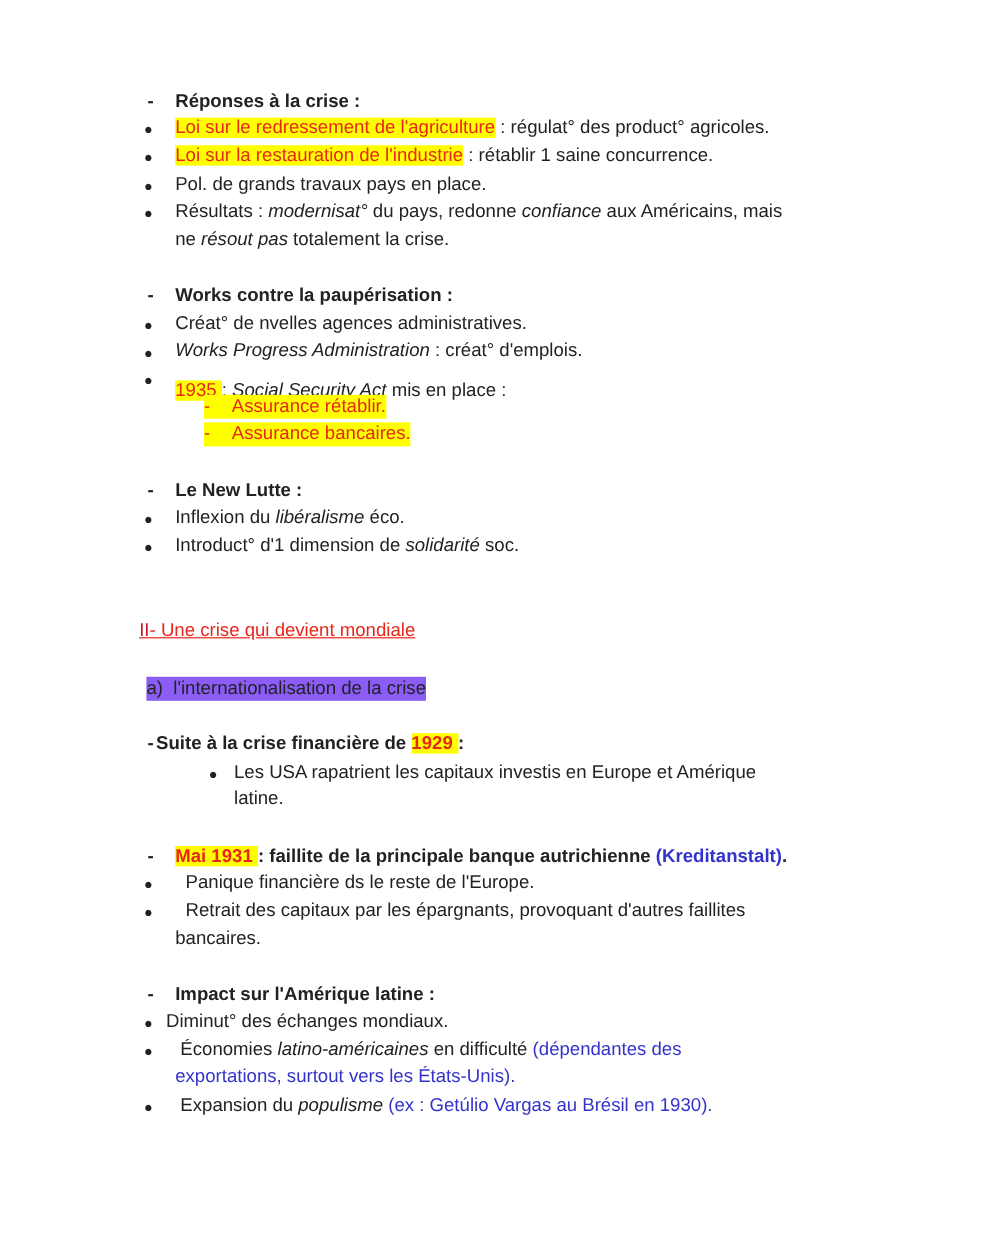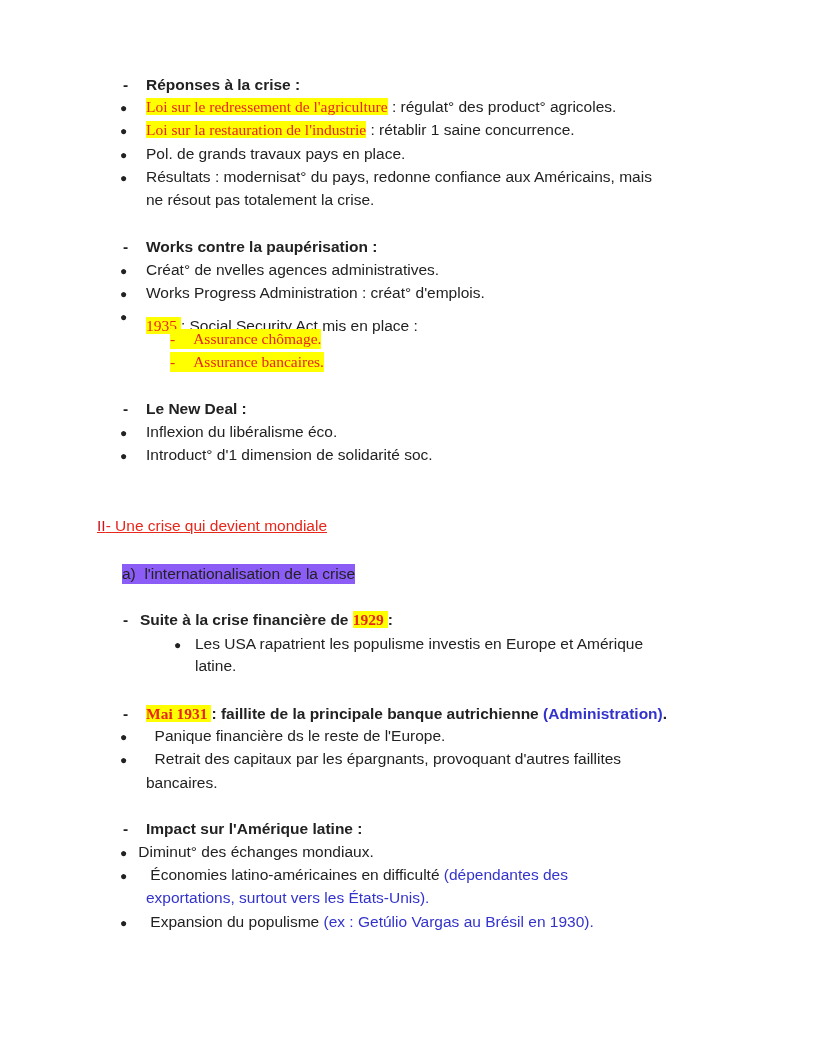--- a/index.html
+++ b/index.html
@@ -1,25 +1,25 @@
 <!DOCTYPE html>
 <html><head>
 <meta charset="utf-8">
 <style>
   html, body { margin: 0; padding: 0; background: #ffffff; }
   body { width: 828px; height: 1045px; position: relative; overflow: hidden;
          font-family: "Liberation Sans", sans-serif; font-size: 15.5px; color: #222222; }
   .line { position: absolute; white-space: nowrap; line-height: 20px; }
   .marker { position: absolute; line-height: 20px; }
   .b { font-weight: bold; }
-  .i { }
+  .i { font-style: italic; }
   .hl { background: #ffff00; }
-  .red { color: #e8261a; font-family: Liberation Serif, serif; }
+  .red { color: #e8261a; }
   .blue { color: #3333cc; }
-  .heading { color: #e8261a; text-decoration: underline; }
+  .heading { color: #e8261a; text-decoration: underline; margin-left: 19px; }
   .heading .roman { color: #c9151e; }
   .subhead { background: #8b5cf6; }
   .dot { font-size: 12px; }
 </style>
 </head>
 <body>
 
 <span class="marker b" style="left:123px;top:75px">-</span>
 <div class="line b" style="left:146px;top:75px">Réponses à la crise :</div>
 
@@ -41,45 +41,45 @@
 
 <span class="marker dot" style="left:120px;top:261px">●</span>
 <div class="line" style="left:146px;top:260px">Créat° de nvelles agences administratives.</div>
 
 <span class="marker dot" style="left:120px;top:284px">●</span>
 <div class="line" style="left:146px;top:283px"><span class="i">Works Progress Administration</span><span> : créat° d'emplois.</span></div>
 
 <span class="marker dot" style="left:120px;top:307px">●</span>
 <div class="line" style="left:146px;top:316px"><span class="hl red">1935 </span><span>: </span><span class="i">Social Security Act</span><span> mis en place :</span></div>
 
-<div class="line hl red" style="left:170px;top:329px"><span>-</span><span style="display:inline-block;width:18px"></span><span>Assurance chômage.</span></div>
+<div class="line hl red" style="left:170px;top:329px"><span>-</span><span style="display:inline-block;width:18px"></span><span>Assurance rétablir.</span></div>
 <div class="line hl red" style="left:170px;top:352px"><span>-</span><span style="display:inline-block;width:18px"></span><span>Assurance bancaires.</span></div>
 
 <span class="marker b" style="left:123px;top:399px">-</span>
-<div class="line b" style="left:146px;top:399px">Le New Deal :</div>
+<div class="line b" style="left:146px;top:399px">Le New Lutte :</div>
 
 <span class="marker dot" style="left:120px;top:423px">●</span>
 <div class="line" style="left:146px;top:422px"><span>Inflexion du </span><span class="i">libéralisme</span><span> éco.</span></div>
 
 <span class="marker dot" style="left:120px;top:446px">●</span>
 <div class="line" style="left:146px;top:445px"><span>Introduct° d'1 dimension de </span><span class="i">solidarité</span><span> soc.</span></div>
 
 <div class="line heading" style="left:97px;top:516px"><span class="roman">II</span><span>- Une crise qui devient mondiale</span></div>
 
 <div class="line subhead" style="left:122px;top:564px;white-space:pre">a)  l'internationalisation de la crise</div>
 
 <span class="marker b" style="left:123px;top:610px">-</span>
-<div class="line b" style="left:140px;top:610px"><span>Suite à la crise financière de </span><span class="hl red">1929 </span><span>:</span></div>
+<div class="line b" style="left:130px;top:610px"><span>Suite à la crise financière de </span><span class="hl red">1929 </span><span>:</span></div>
 
 <span class="marker dot" style="left:174px;top:635px">●</span>
-<div class="line" style="left:195px;top:634px">Les USA rapatrient les populisme investis en Europe et Amérique</div>
+<div class="line" style="left:195px;top:634px">Les USA rapatrient les capitaux investis en Europe et Amérique</div>
 <div class="line" style="left:195px;top:656px">latine.</div>
 
 <span class="marker b" style="left:123px;top:704px">-</span>
-<div class="line b" style="left:146px;top:704px"><span class="hl red">Mai 1931 </span><span>: faillite de la principale banque autrichienne </span><span class="blue">(Administration)</span><span>.</span></div>
+<div class="line b" style="left:146px;top:704px"><span class="hl red">Mai 1931 </span><span>: faillite de la principale banque autrichienne </span><span class="blue">(Kreditanstalt)</span><span>.</span></div>
 
 <span class="marker dot" style="left:120px;top:727px">●</span>
 <div class="line" style="left:146px;top:726px;white-space:pre">  Panique financière ds le reste de l'Europe.</div>
 
 <span class="marker dot" style="left:120px;top:750px">●</span>
 <div class="line" style="left:146px;top:749px;white-space:pre">  Retrait des capitaux par les épargnants, provoquant d'autres faillites</div>
 <div class="line" style="left:146px;top:773px">bancaires.</div>
 
 <span class="marker b" style="left:123px;top:819px">-</span>
 <div class="line b" style="left:146px;top:819px">Impact sur l'Amérique latine :</div>

